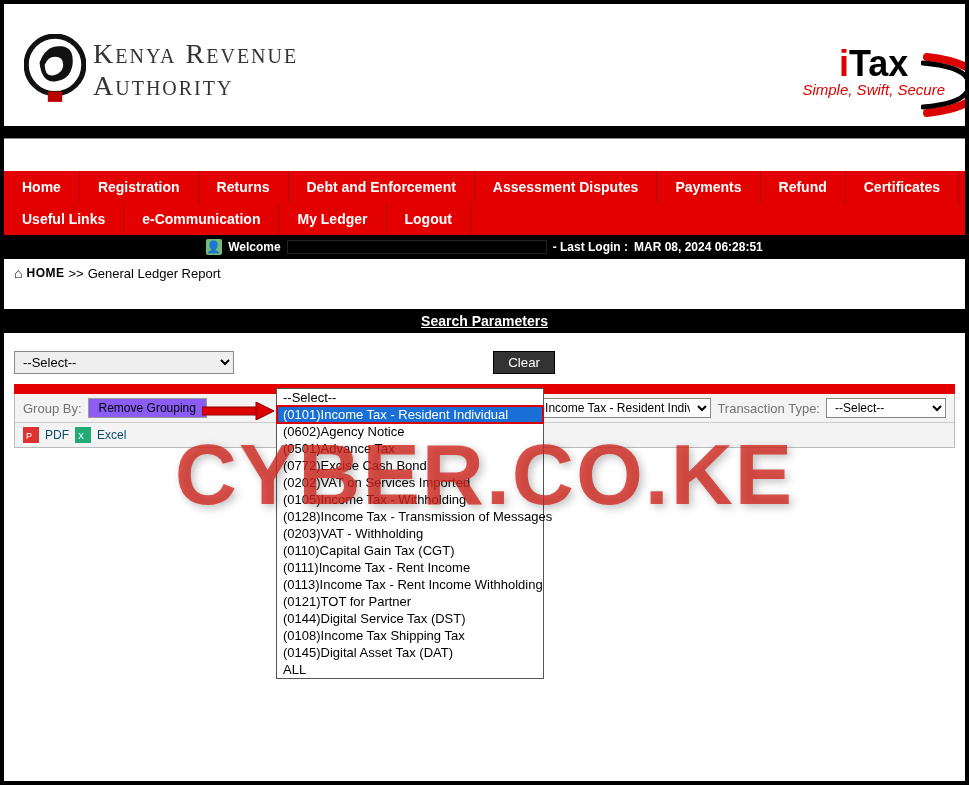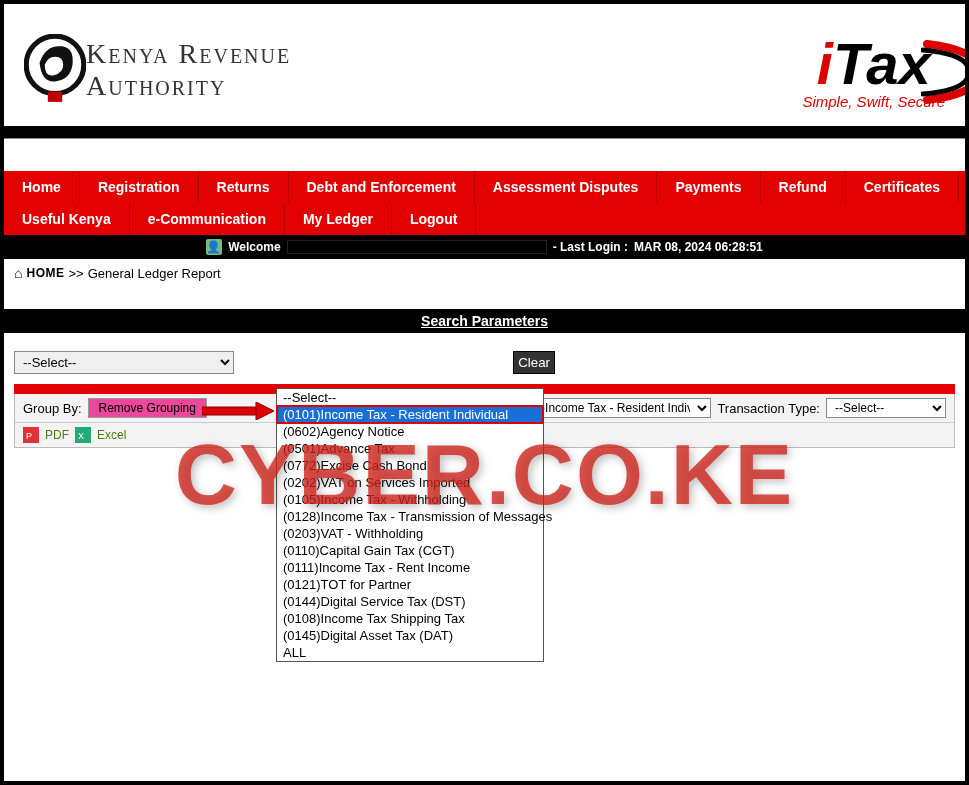--- a/index.html
+++ b/index.html
@@ -14,30 +14,30 @@
     overflow: hidden;
   }
   .header-area {
     background: #fff;
     padding: 18px 20px 8px 20px;
     display: flex;
     justify-content: space-between;
     align-items: center;
     height: 122px;
   }
-  .kra-logo { display: flex; align-items: center; gap: 0; }
+  .kra-logo { display: flex; align-items: center; gap: 7px; }
   .kra-lion {
     width: 62px; height: 72px;
     display: flex; align-items: center; justify-content: center;
   }
   .kra-text { font-family: "Times New Roman", serif; color: #333; }
   .kra-line1 { font-size: 28px; letter-spacing: 2px; font-variant: small-caps; }
   .kra-line2 { font-size: 28px; letter-spacing: 2px; font-variant: small-caps; }
   .itax-logo { text-align: center; }
-  .itax-main { font-size: 58px; font-weight: bold; color: #000; font-style: italic; position: relative; }
+  .itax-main { font-size: 36px; font-weight: bold; color: #000; position: relative; }
   .itax-dot { color: #d00; }
   .itax-tag { color: #d00; font-size: 15px; font-style: italic; margin-top: -4px; }
   .itax-swoosh { position: absolute; right: -48px; top: 6px; }
 
   .black-divider { height: 12px; background: #000; margin: 0; }
   .thin-line { height: 1px; background: #888; margin-top: 0; }
   .spacer-strip { height: 32px; background: #fff; }
 
   .nav-red {
     background: #e20000;
@@ -126,34 +126,34 @@
   .lower-controls {
     margin: 0 10px;
     border: 1px solid #bbb;
     border-top: none;
     background: #f3f3f3;
   }
   .lower-row {
     display: flex; align-items: center; gap: 6px;
     padding: 4px 8px;
   }
-  .lower-row .lbl { font-size: 13px; color: #000000; }
+  .lower-row .lbl { font-size: 13px; color: #737373; }
   .lower-row .btnish {
-    border: 1px solid #999; background: #ec4899; padding: 2px 10px; font-size: 12px; cursor: pointer;
+    border: 1px solid #999; background: #8b5cf6; padding: 2px 10px; font-size: 12px; cursor: pointer;
   }
   .lower-row .spacer { flex: 1; }
   .lower-row .sel-narrow {
     border: 1px solid #888; font-size: 12px; padding: 1px 4px; background: #fff;
   }
   .export-row {
     display: flex; align-items: center; gap: 6px;
     padding: 4px 8px; border-top: 1px solid #ccc;
   }
   .export-row .ico { width: 16px; height: 16px; display: inline-block; }
-  .export-row .lnk { color: #4d7c0f; font-size: 12px; cursor: pointer; }
+  .export-row .lnk { color: #0c4a6e; font-size: 12px; cursor: pointer; }
 
   
   .watermark {
     position: absolute;
     left: 50%; top: 470px;
     transform: translate(-50%, -50%);
     font-size: 86px;
     font-weight: 700;
     color: rgba(208, 35, 25, 0.78);
     letter-spacing: 2px;
@@ -202,21 +202,21 @@
 
 <div class="nav-red">
   <div class="nav-item">Home</div>
   <div class="nav-item">Registration</div>
   <div class="nav-item">Returns</div>
   <div class="nav-item">Debt and Enforcement</div>
   <div class="nav-item">Assessment Disputes</div>
   <div class="nav-item">Payments</div>
   <div class="nav-item">Refund</div>
   <div class="nav-item">Certificates</div>
-  <div class="nav-item">Useful Kenya</div>
+  <div class="nav-item">Useful Links</div>
   <div class="nav-item">e-Communication</div>
   <div class="nav-item">My Ledger</div>
   <div class="nav-item">Logout</div>
 </div>
 
 <div class="welcome-bar">
   <span class="user-icon">👤</span>
   <span>Welcome</span>
   <span class="redact"></span>
   <span>- Last Login :</span>
@@ -230,21 +230,21 @@
   <span>General Ledger Report</span>
 </div>
 
 <div class="section-header">Search Parameters</div>
 
 <div class="form-row">
   <select class="select-box">
     <option>--Select--</option>
   </select>
   <span style="margin-left:auto;margin-right:400px;">
-    <button class="btnish" style="background:#333;color:#fff;border:1px solid #000;padding:3px 4px;">Clear</button>
+    <button class="btnish" style="background:#333;color:#fff;border:1px solid #000;padding:3px 14px;">Clear</button>
   </span>
 </div>
 
 <div class="red-strip"></div>
 <div class="lower-controls">
   <div class="lower-row">
     <span class="lbl">Group By:</span>
     <button class="btnish">Remove Grouping</button>
     <span class="spacer"></span>
     <select class="sel-narrow" style="width:210px">
@@ -278,20 +278,21 @@
   <div class="opt hl hl-border">(0101)Income Tax - Resident Individual</div>
   <div class="opt">(0602)Agency Notice</div>
   <div class="opt">(0501)Advance Tax</div>
   <div class="opt">(0772)Excise Cash Bond</div>
   <div class="opt">(0202)VAT on Services Imported</div>
   <div class="opt">(0105)Income Tax - Withholding</div>
   <div class="opt">(0128)Income Tax - Transmission of Messages</div>
   <div class="opt">(0203)VAT - Withholding</div>
   <div class="opt">(0110)Capital Gain Tax (CGT)</div>
   <div class="opt">(0111)Income Tax - Rent Income</div>
+  <div class="opt">(0113)Income Tax - Rent Income Withholding</div>
   <div class="opt">(0121)TOT for Partner</div>
   <div class="opt">(0144)Digital Service Tax (DST)</div>
   <div class="opt">(0108)Income Tax Shipping Tax</div>
   <div class="opt">(0145)Digital Asset Tax (DAT)</div>
   <div class="opt">ALL</div>
 </div>
 
 <div class="arrow-annot">
   <svg width="72" height="18" viewBox="0 0 72 18">
     <rect x="0" y="5" width="54" height="8" fill="#d00" stroke="#800" stroke-width="1"></rect>

